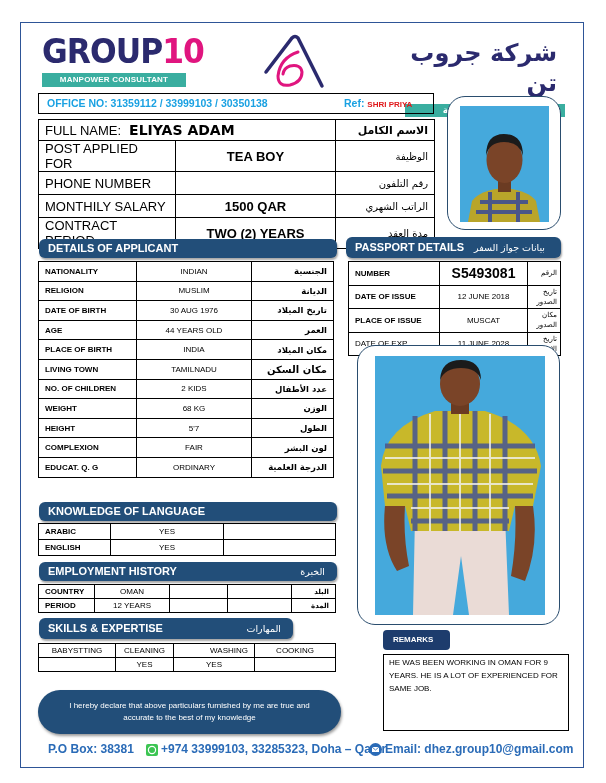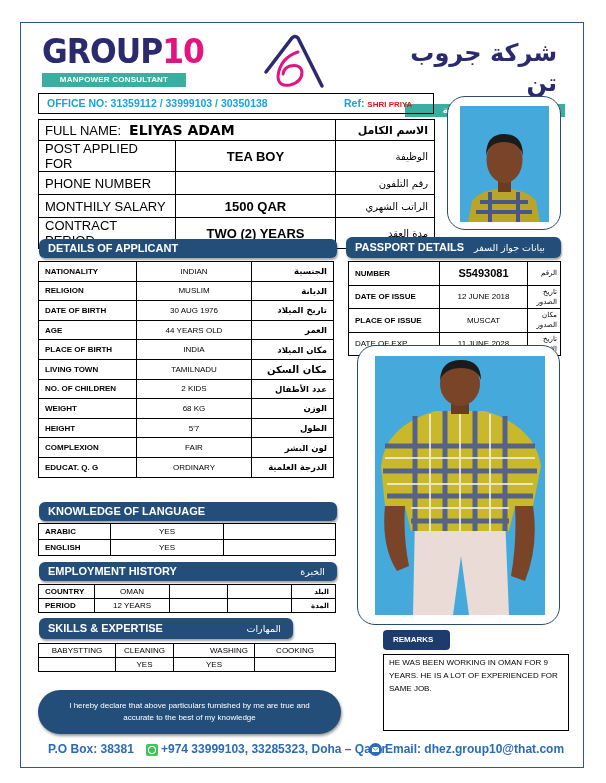--- a/index.html
+++ b/index.html
@@ -187,21 +187,21 @@
         <td class="right" style="font-size:8.5px">الدرجة العلمية</td>
       </tr>
     </tbody>
 </table>
 
 <div class="sec" style="left:346px;top:237px;width:215px;height:21px;line-height:21px;"><span>PASSPORT DETAILS</span><span class="ar" style="right:16px;">بيانات جواز السفر</span></div>
 <table class="grid" style="left:348px;top:261px;width:213px;">
   <tbody id="passport-body">
       <tr style="height: 23.5px;">
         <td class="bold" style="width:91px">NUMBER</td>
-        <td class="center" style="width:88px;font-weight:bold;font-size:11px">S5493081</td>
+        <td class="center" style="width:88px;font-weight:bold;font-size:14px">S5493081</td>
         <td style="text-align:right;direction:rtl;font-family:'DejaVu Sans',sans-serif;font-size:7px;line-height:10px;padding:0 3px">الرقم</td>
       </tr>
       <tr style="height: 23.5px;">
         <td class="bold" style="width:91px">DATE OF ISSUE</td>
         <td class="center" style="width:88px;">12 JUNE 2018</td>
         <td style="text-align:right;direction:rtl;font-family:'DejaVu Sans',sans-serif;font-size:7px;line-height:10px;padding:0 3px">تاريخ الصدور</td>
       </tr>
       <tr style="height: 23.5px;">
         <td class="bold" style="width:91px">PLACE OF ISSUE</td>
         <td class="center" style="width:88px;">MUSCAT</td>
@@ -305,14 +305,14 @@
   <svg class="ico" width="12" height="12" viewBox="0 0 12 12">
       <rect width="12" height="12" rx="2" fill="#3cc552"></rect>
       <circle cx="6" cy="6" r="3.6" fill="none" stroke="#fff" stroke-width="1.2"></circle>
     </svg><span>+974 33999103, 33285323, Doha – Qatar</span>
 </div>
 <div class="footer" style="left:369px;">
   <svg class="ico" width="13" height="13" viewBox="0 0 13 13">
       <circle cx="6.5" cy="6.5" r="6.5" fill="#2a6bb7"></circle>
       <rect x="3" y="4" width="7" height="5" fill="#fff"></rect>
       <path d="M3 4 L6.5 7 L10 4" stroke="#2a6bb7" stroke-width="0.8" fill="none"></path>
-    </svg><span>Email: dhez.group10@that.com</span>
+    </svg><span>Email: dhez.group10@gmail.com</span>
 </div>
 
 </body></html>

